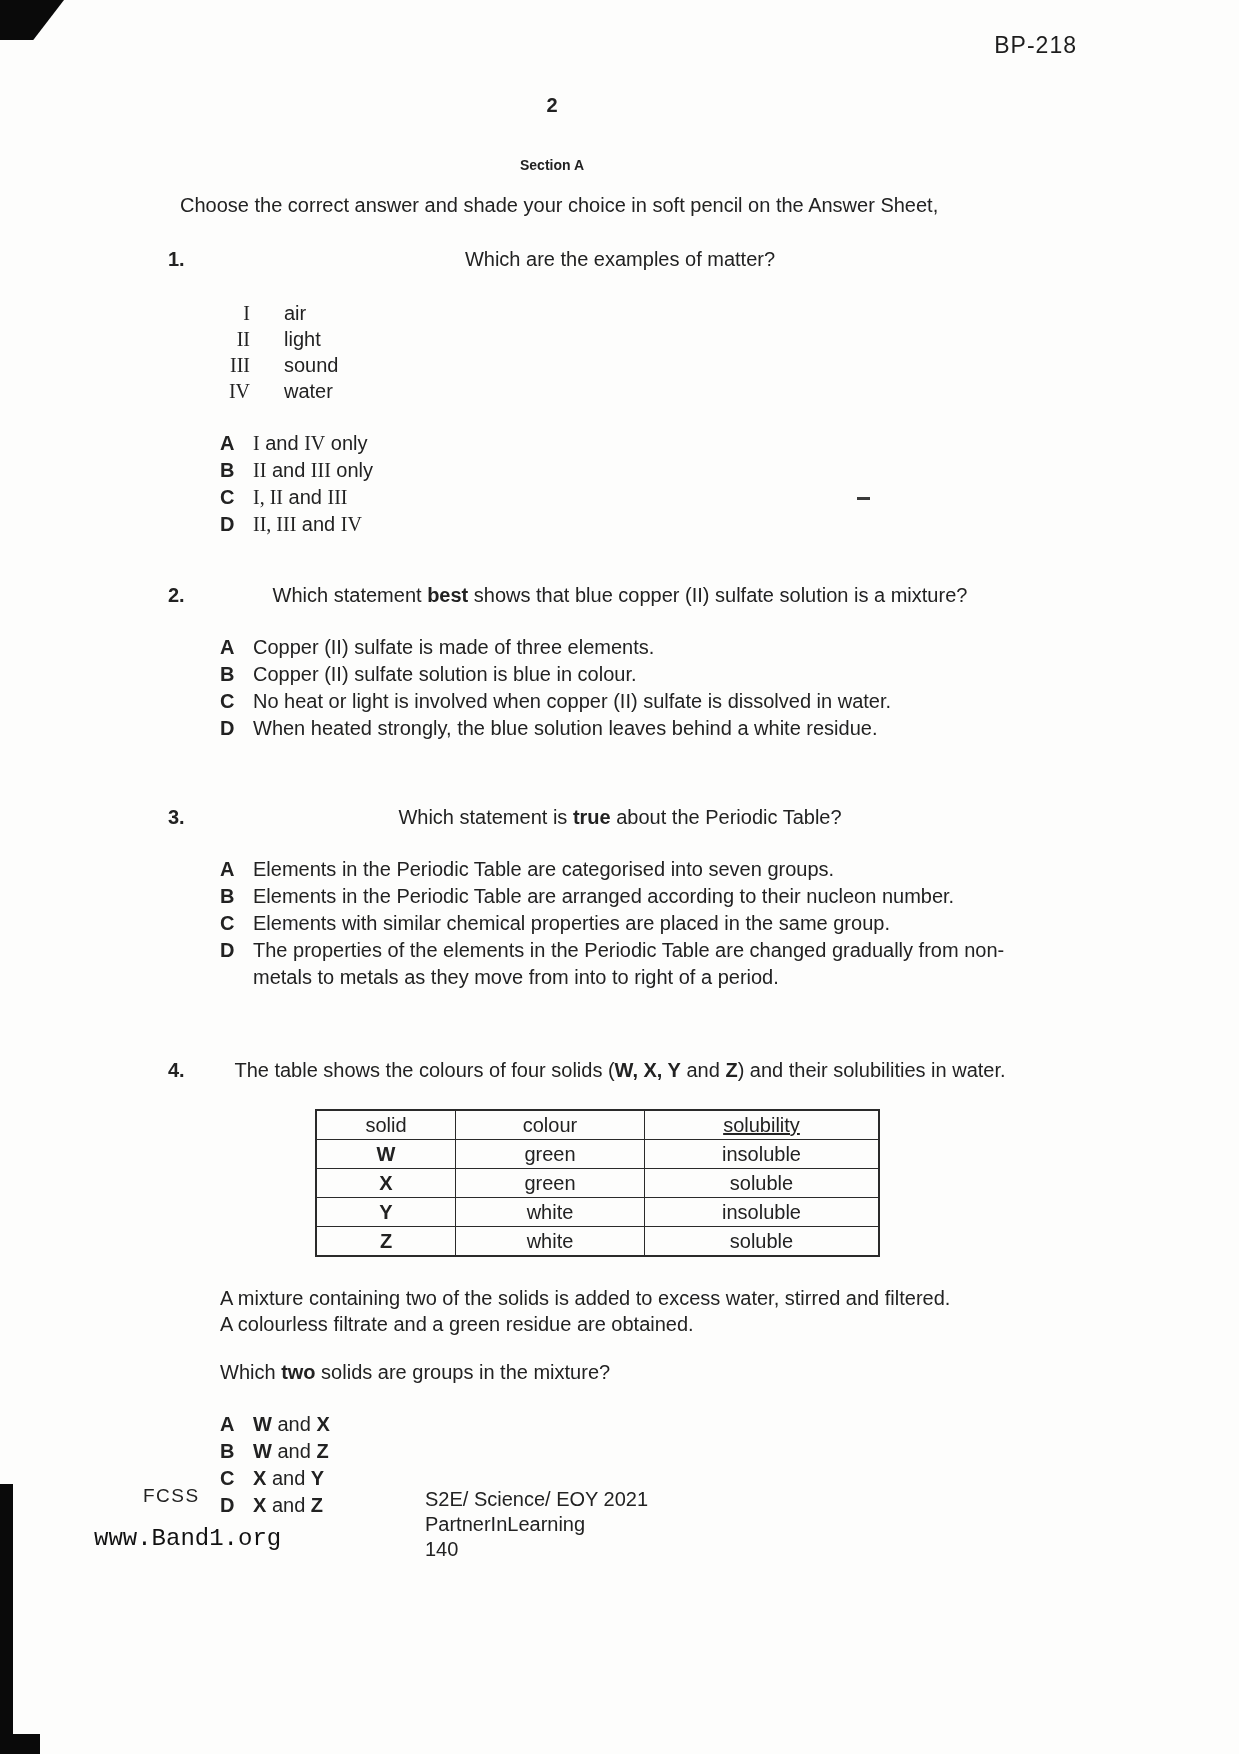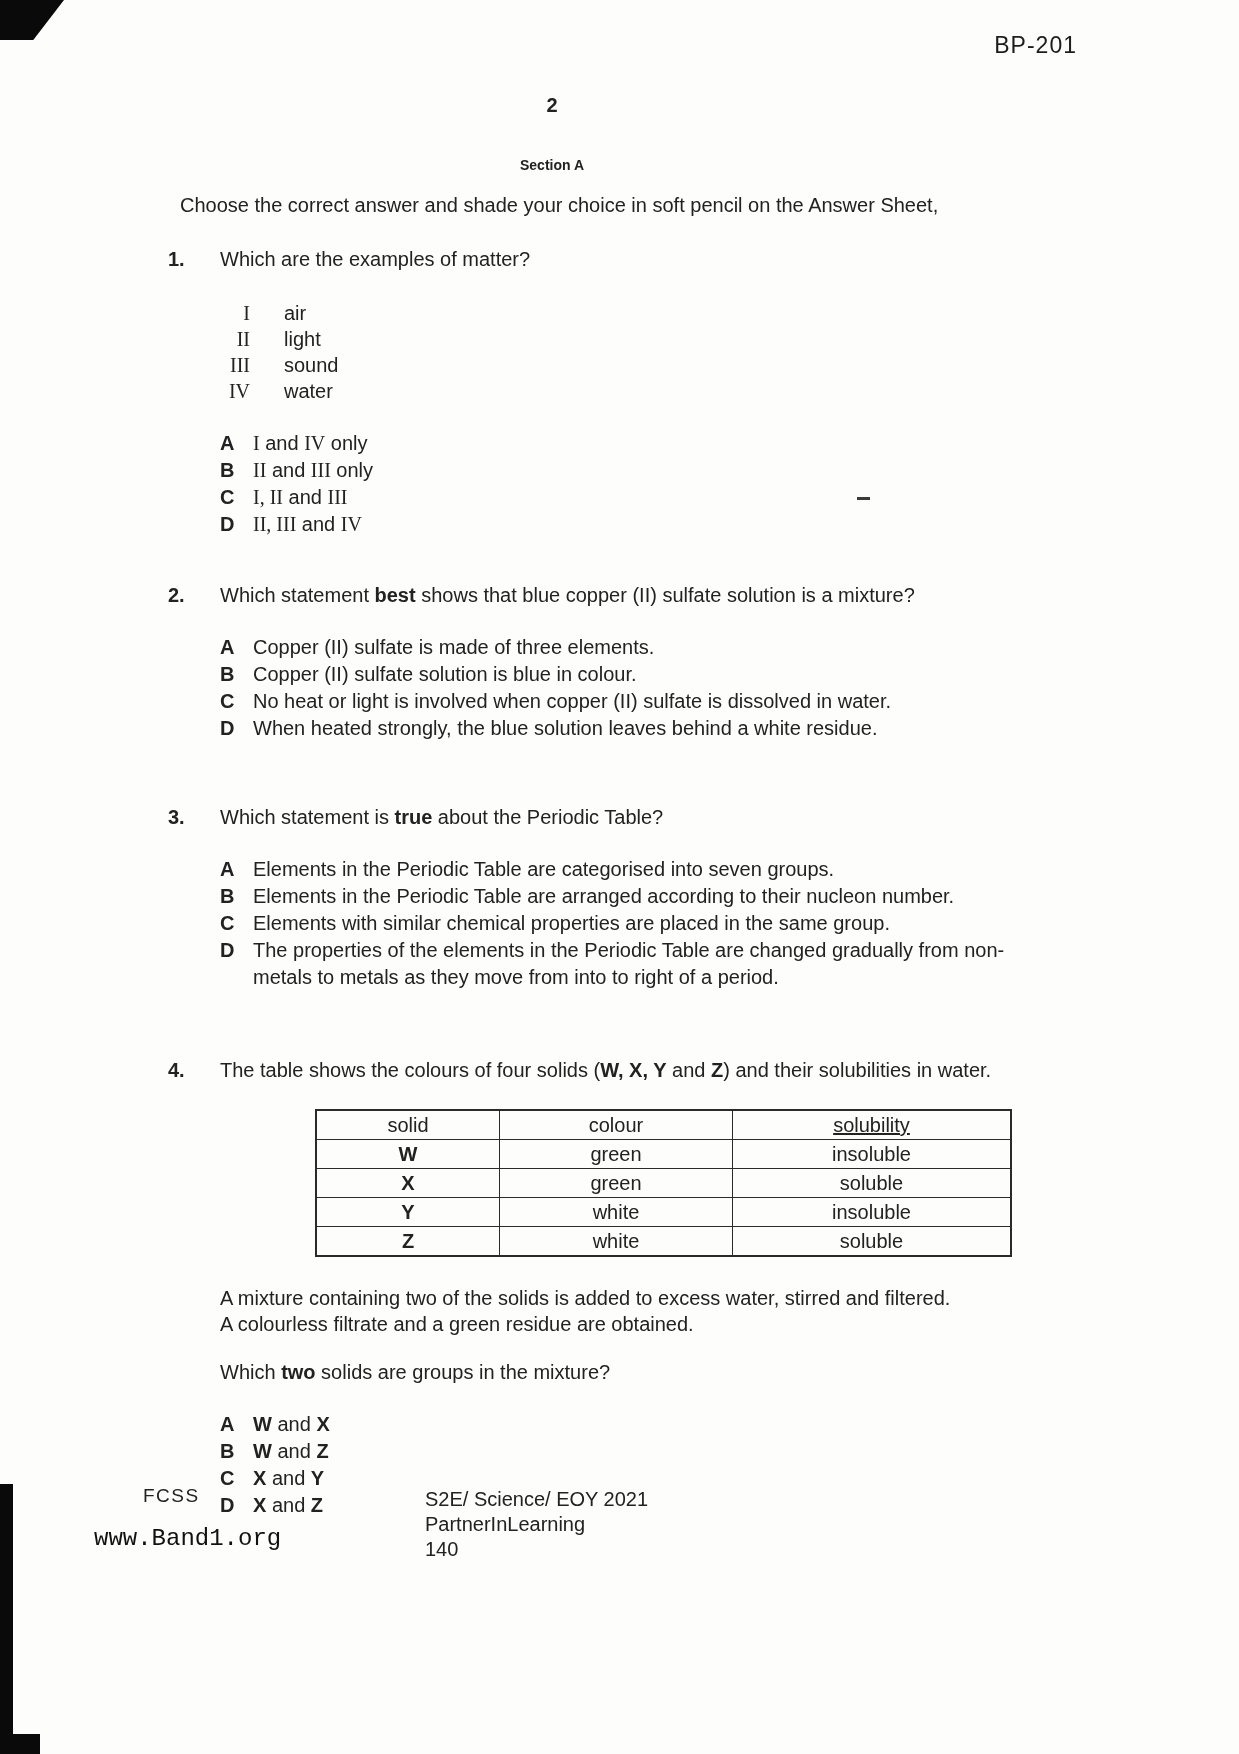--- a/index.html
+++ b/index.html
@@ -42,21 +42,21 @@
 
   .section-title {
     width:1104px; text-align:center;
     font-weight:700; font-size:14px; margin-bottom:14px;
   }
   .instructions { margin-left:180px; margin-bottom:28px; }
 
   .question { display:flex; margin-left:168px; margin-right:120px; }
   .q-num { width:52px; font-weight:700; flex:0 0 52px; }
   .q-body { flex:1 1 auto; max-width:800px; }
-  .q-text { margin-bottom:0; }
+  .q-text { margin-bottom:0;text-align:center; }
 
   .q2 { margin-top:44px; }
   .q3 { margin-top:62px; }
   .q4 { margin-top:66px; }
 
   .roman-list { margin-top:28px; }
   .roman-row { display:flex; line-height:26px; }
   .roman { width:30px; text-align:right; font-family:"Liberation Serif", serif; flex:0 0 30px; }
   .roman-text { margin-left:34px; }
 
@@ -68,21 +68,21 @@
   .solids-table {
     border-collapse:collapse;
     margin:26px 0 0 95px;
     border:2px solid #2a2a2a;
   }
   .solids-table th, .solids-table td {
     border:1.5px solid #2a2a2a;
     text-align:center;
     font-size:20px;
     font-weight:400;
-    padding:1px 26px;
+    padding:1px 4px;
     height:24px;
   }
   .solids-table .col-solid { width:130px; }
   .solids-table .col-colour { width:180px; }
   .solids-table .col-solub { width:225px;text-decoration:underline; }
   .solids-table td.solid-cell { font-weight:700; }
 
   .q4-para { margin-top:28px; }
   .q4-sub { margin-top:22px; }
 
@@ -103,21 +103,21 @@
 </head>
 <body>
 
 <div class="page">
 
   <div class="artifact artifact-top-left"></div>
   <div class="artifact artifact-left-strip"></div>
   <div class="artifact artifact-bottom-corner"></div>
   <div class="artifact artifact-dash"></div>
 
-  <div class="doc-code">BP-201</div>
+  <div class="doc-code">BP-218</div>
   <div class="page-number">2</div>
 
   <div class="content">
 
     <div class="section-title">Section A</div>
     <div class="instructions">Choose the correct answer and shade your choice in soft pencil on the Answer Sheet,</div>
 
     <section class="question q1">
       <span class="q-num">1.</span>
       <div class="q-body">

